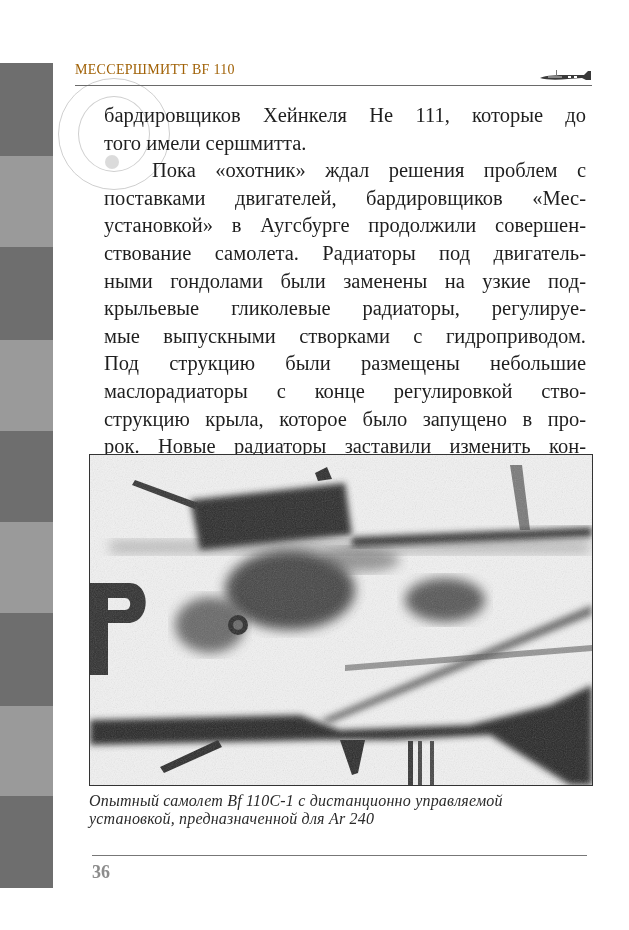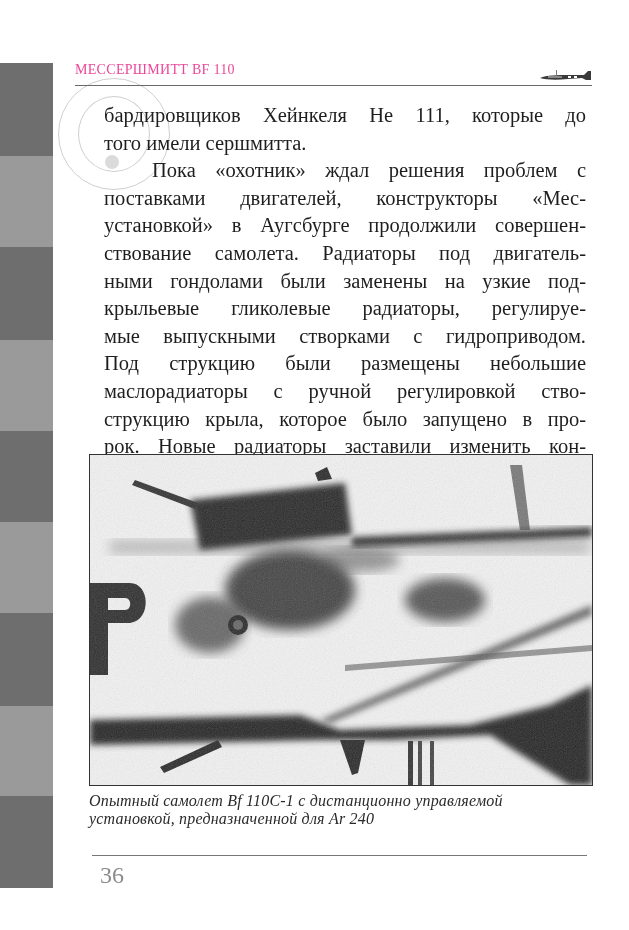--- a/index.html
+++ b/index.html
@@ -11,42 +11,42 @@
   .band { position:absolute; left:0; width:53px; }
   .band.dark { background:#6e6e6e; }
   .band.light { background:#9a9a9a; }
   .target {
     position:absolute; left:58px; top:78px; width:110px; height:110px; border-radius:50%;
     border:1px solid #cfcfcf;
   }
   .target.inner { left:78px; top:96px; width:70px; height:74px; }
   .target.dot { left:105px; top:155px; width:14px; height:14px; border:none; background:#bdbdbd; opacity:.55; }
   .running-head {
-    position:absolute; left:75px; top:62px; font-size:14px; letter-spacing:0.3px; color:#ec4899;
+    position:absolute; left:75px; top:62px; font-size:14px; letter-spacing:0.3px; color:#a16207;
   }
   .head-rule { position:absolute; left:75px; top:85px; width:517px; height:1px; background:#6a6a6a; }
   .plane-icon { position:absolute; left:538px; top:66px; width:56px; height:18px; }
   .body-text {
     position:absolute; left:70px; top:102px; width:516px; font-size:20.5px; line-height:27.6px;
     text-align:justify; color:#1e1e1e;
   }
   .body-text .line { display:block; text-align:justify; text-align-last:justify; white-space:nowrap;margin-left:34px; }
   .body-text .line.last { text-align-last:left; }
   .body-text .indent { padding-left:48px; }
   .photo {
     position:absolute; left:89px; top:454px; width:502px; height:330px;
     border:1.5px solid #333; background:#f4f4f4; overflow:hidden;
   }
   .caption {
     position:absolute; left:89px; top:792px; width:505px; font-style:italic; font-size:16px;
     line-height:18px; color:#2a2a2a; letter-spacing:0.2px;
   }
   .caption .line { display:block; white-space:nowrap; }
   .foot-rule { position:absolute; left:92px; top:855px; width:495px; height:1px; background:#777; }
-  .page-number { position:absolute; left:100px; top:862px; font-size:24px; color:#8c8c8c; }
+  .page-number { position:absolute; left:92px; top:862px; font-size:18px; color:#8c8c8c;font-weight:bold; }
 </style>
 </head>
 <body>
 
 <div class="strip">
   <div class="band dark" style="top:0;height:93px"></div>
   <div class="band light" style="top:93px;height:91px"></div>
   <div class="band dark" style="top:184px;height:93px"></div>
   <div class="band light" style="top:277px;height:91px"></div>
   <div class="band dark" style="top:368px;height:91px"></div>
@@ -67,28 +67,28 @@
   <rect x="10" y="10" width="14" height="2" fill="#888"></rect>
   <rect x="30" y="10" width="3" height="2" fill="#fff"></rect>
   <rect x="36" y="10" width="3" height="2" fill="#fff"></rect>
 </svg>
 <div class="head-rule"></div>
 
 <div class="body-text">
   <span class="line">бардировщиков Хейнкеля Не 111, которые до</span>
   <span class="line last">того имели  сершмитта.</span>
   <span class="line indent">Пока «охотник» ждал решения проблем с</span>
-  <span class="line">поставками двигателей, конструкторы «Мес-</span>
+  <span class="line">поставками двигателей, бардировщиков «Мес-</span>
   <span class="line">установкой» в Аугсбурге продолжили совершен-</span>
   <span class="line">ствование самолета. Радиаторы под двигатель-</span>
   <span class="line">ными гондолами были заменены на узкие под-</span>
   <span class="line">крыльевые гликолевые радиаторы, регулируе-</span>
   <span class="line">мые выпускными створками с гидроприводом.</span>
   <span class="line">Под струкцию были размещены небольшие</span>
-  <span class="line">маслорадиаторы с ручной регулировкой ство-</span>
+  <span class="line">маслорадиаторы с конце регулировкой ство-</span>
   <span class="line">струкцию крыла, которое было запущено в про-</span>
   <span class="line">рок. Новые радиаторы заставили изменить кон-</span>
   <span class="line">изводство в конце 1938 г., когда наконец-то по-</span>
   <span class="line">ступили летные двигатели DB 601A-1. В целом</span>
 </div>
 
 <div class="photo">
   <svg width="502" height="330" viewBox="0 0 502 330">
     <defs>
       <filter id="grain">

